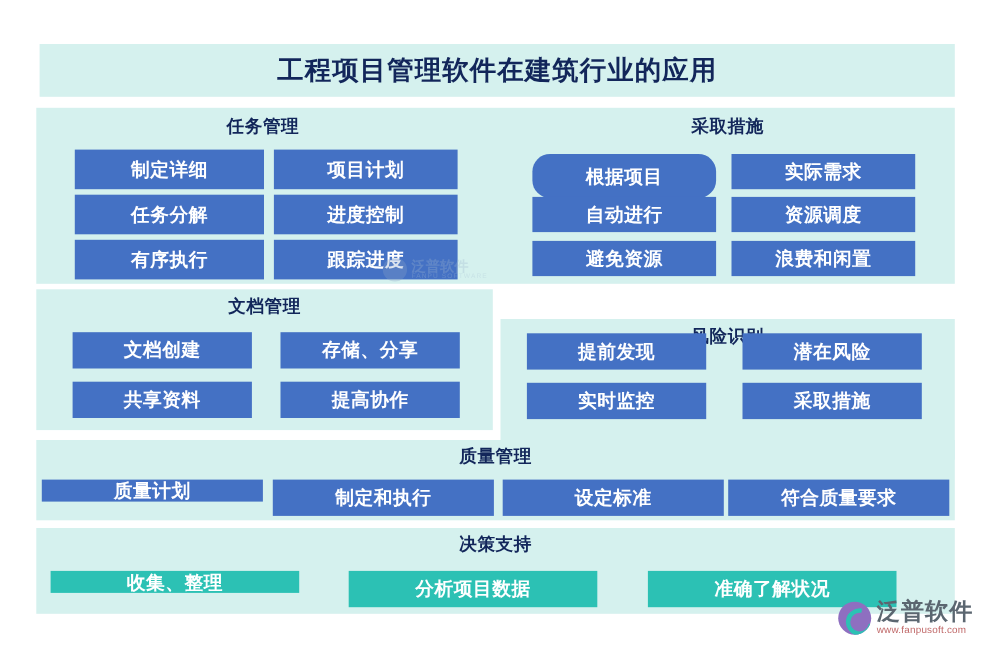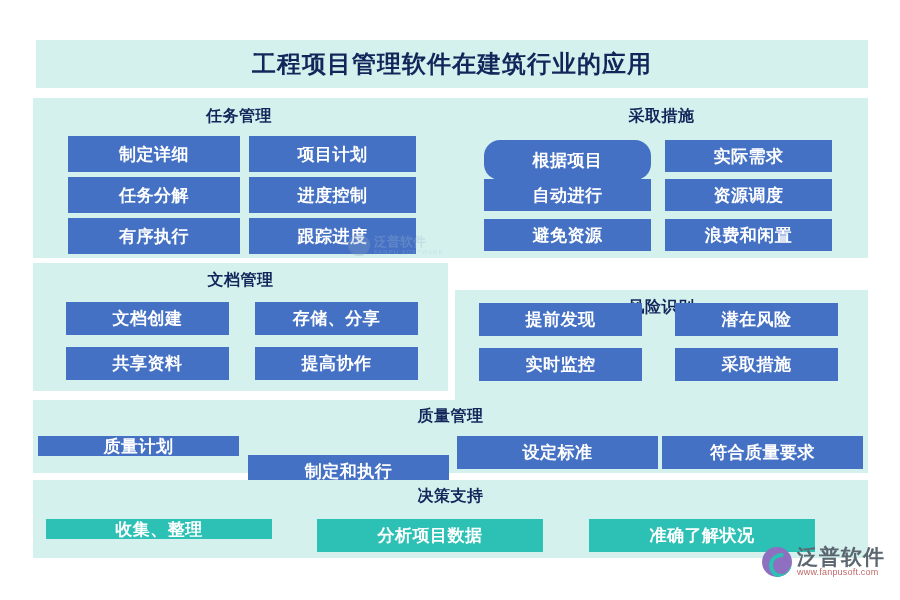--- a/index.html
+++ b/index.html
@@ -200,21 +200,21 @@
   <div class="chip blue" style="left:479px; top:303px; width:163px; height:33px;text-align:center;">提前发现</div>
   <div class="chip blue" style="left:675px; top:303px; width:163px; height:33px;">潜在风险</div>
   <div class="chip blue" style="left:479px; top:348px; width:163px; height:33px;">实时监控</div>
   <div class="chip blue" style="left:675px; top:348px; width:163px; height:33px;">采取措施</div>
 
   <div class="panel" style="left:33px; top:400px; width:835px; height:73px;">
     <div class="panel-title" style="position:absolute; left:0; top:8px; width:100%;">质量管理</div>
   </div>
 
   <div class="chip blue" style="left:38px;  top:436px; width:201px; height:20px;">质量计划</div>
-  <div class="chip blue" style="left:248px; top:455px; width:201px; height:33px;">制定和执行</div>
+  <div class="chip blue" style="left:248px; top:436px; width:201px; height:33px;">制定和执行</div>
   <div class="chip blue" style="left:457px; top:436px; width:201px; height:33px;">设定标准</div>
   <div class="chip blue" style="left:662px; top:436px; width:201px; height:33px;">符合质量要求</div>
 
   <div class="panel" style="left:33px; top:480px; width:835px; height:78px;">
     <div class="panel-title" style="position:absolute; left:0; top:8px; width:100%;">决策支持</div>
   </div>
 
   <div class="chip teal" style="left:46px;  top:519px; width:226px; height:20px;">收集、整理</div>
   <div class="chip teal" style="left:317px; top:519px; width:226px; height:33px;">分析项目数据</div>
   <div class="chip teal" style="left:589px; top:519px; width:226px; height:33px;">准确了解状况</div>

